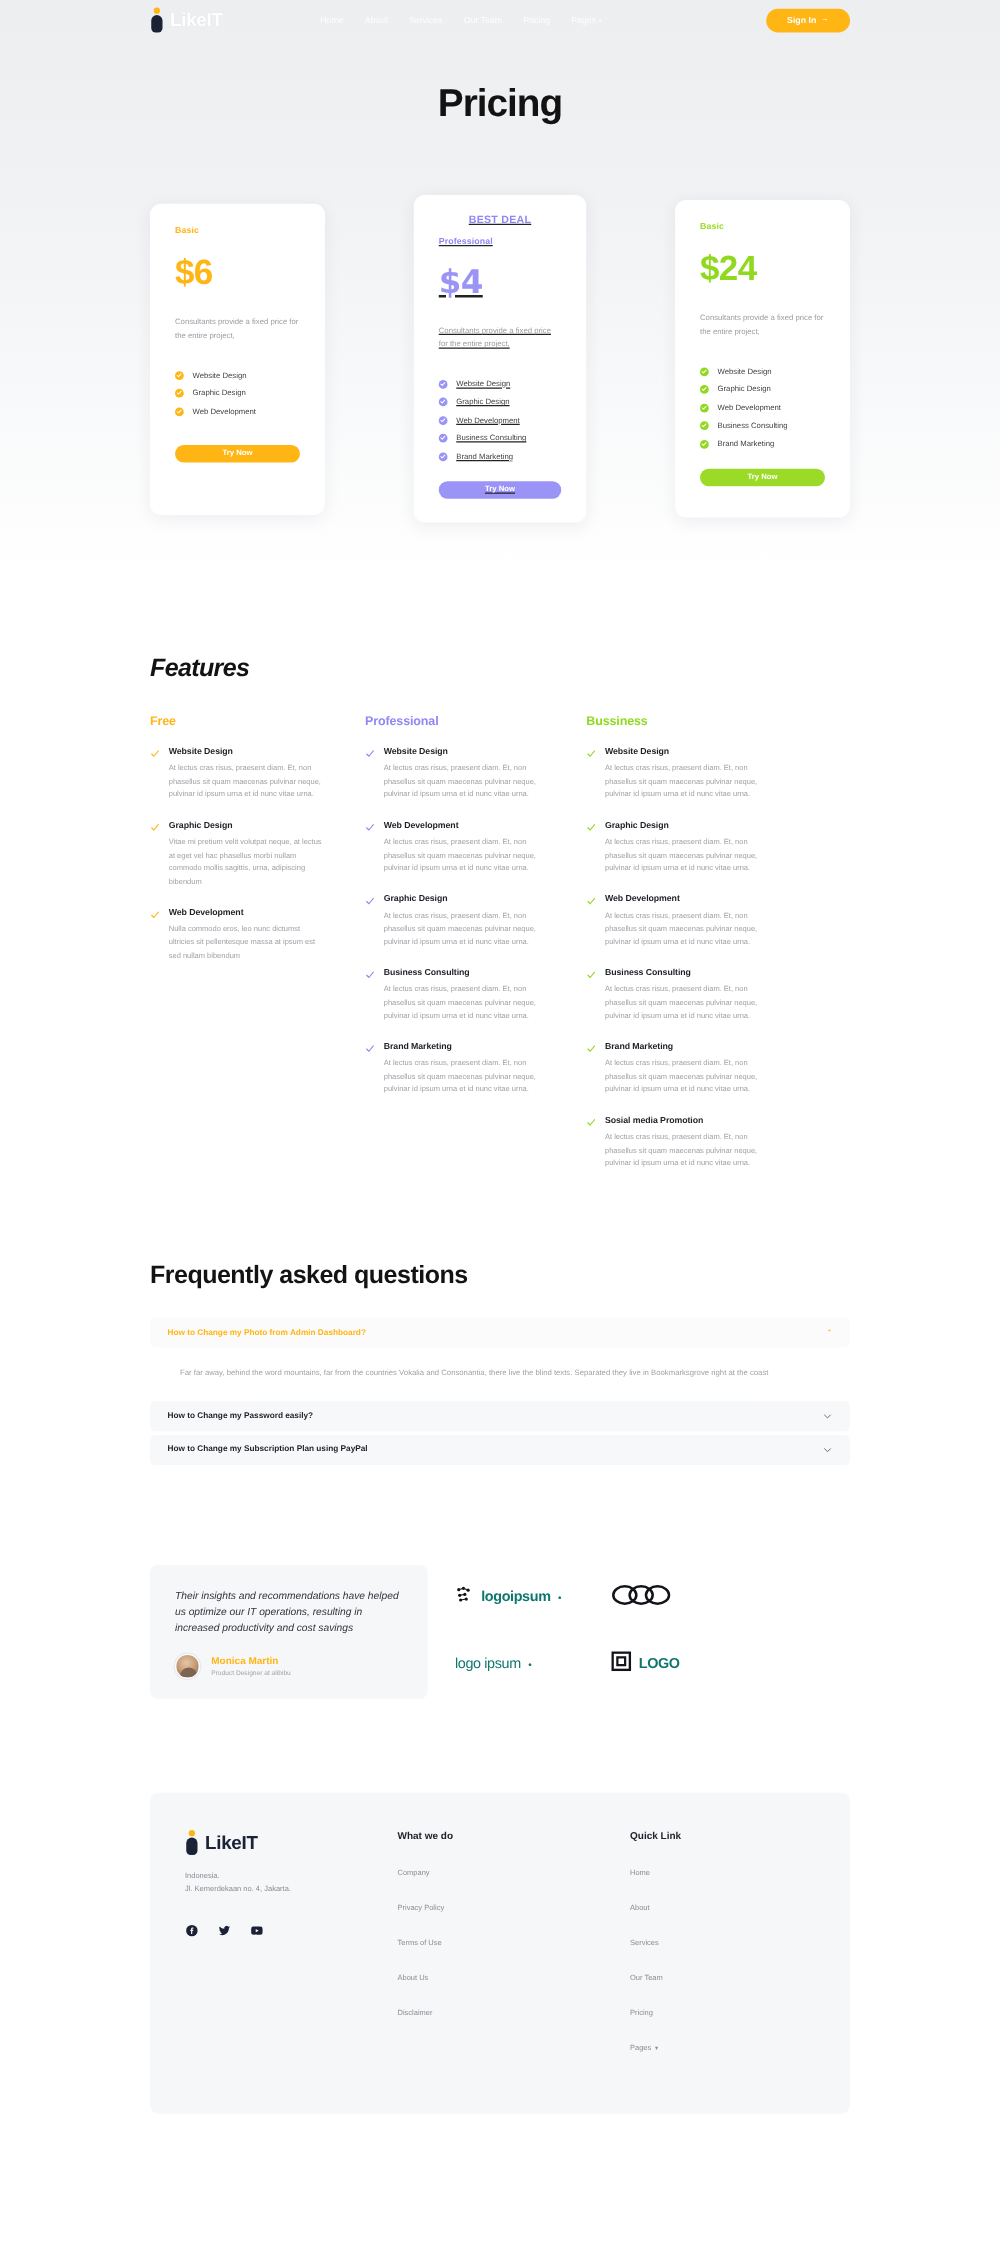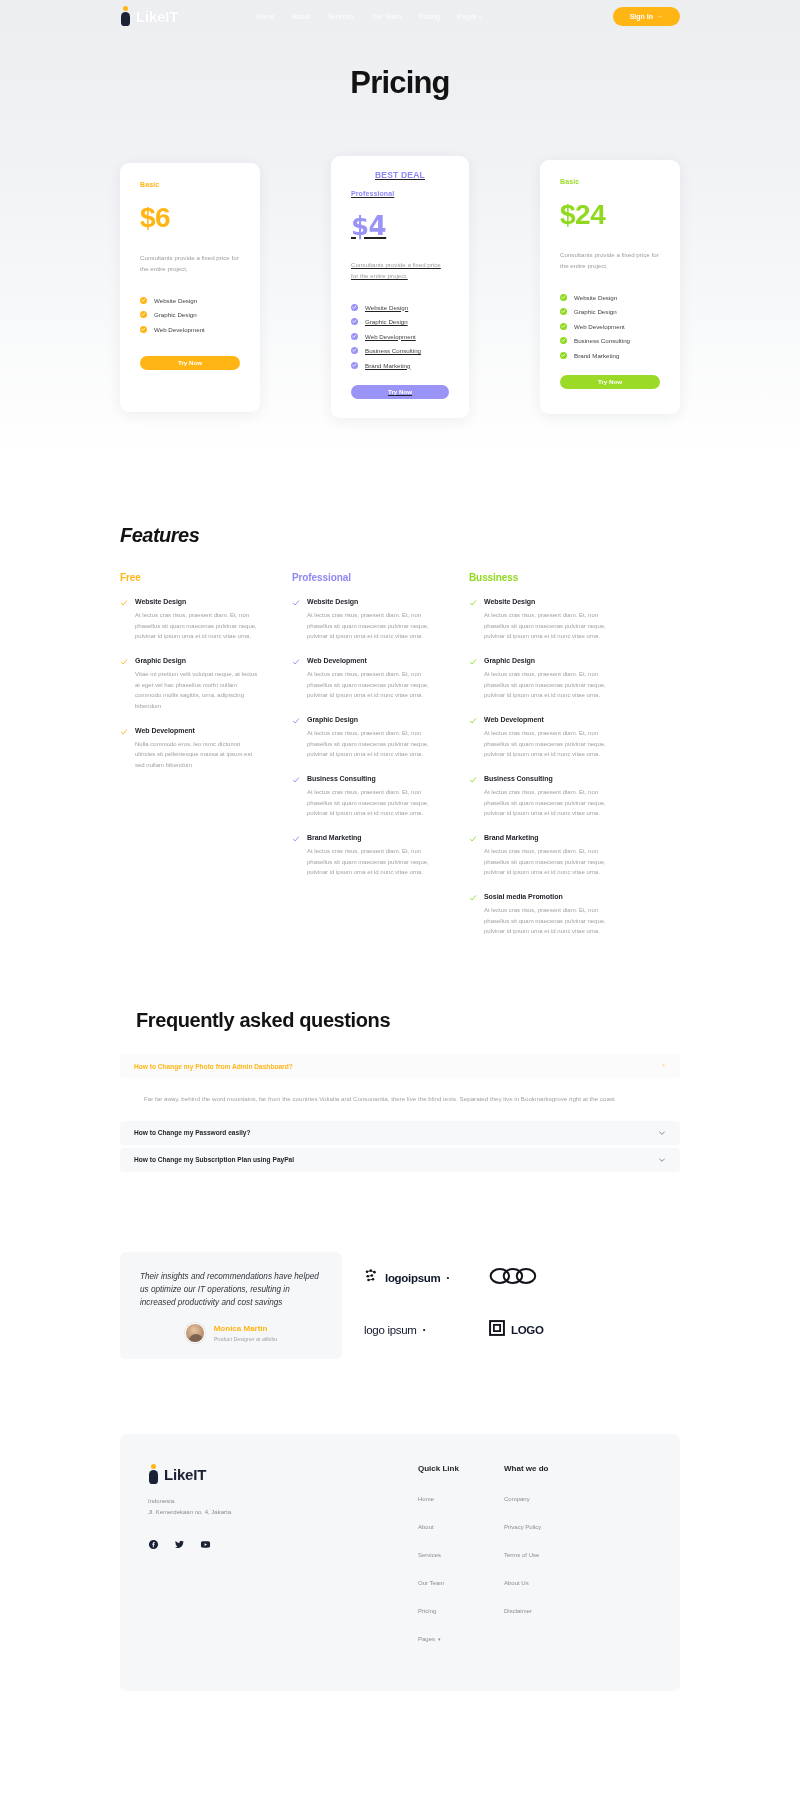--- a/index.html
+++ b/index.html
@@ -189,21 +189,21 @@
   .fitem h4 { font-size: 7px; font-weight: 700; color: #1d2026; letter-spacing: -0.05px; }
   .fitem p {
     font-size: 6px;
     line-height: 1.78;
     color: #a0a2a7;
     margin-top: 5px;
   }
 
   
   .faq { padding: 0 120px; margin-top: 72px; }
-  .faq-title { font-size: 20px; font-weight: 700; letter-spacing: -0.4px; color: #131313; margin-left: 16px; }
+  .faq-title { font-size: 20px; font-weight: 700; letter-spacing: -0.4px; color: #131313; }
   .faq-list { margin-top: 22px; }
   .faq-item {
     background: #f7f8fa;
     border-radius: 4px;
     height: 24px;
     display: flex;
     align-items: center;
     padding: 0 14px;
     margin-bottom: 3px;
   }
@@ -234,21 +234,21 @@
     width: 222px;
     padding: 18px 20px 16px;
   }
   .tquote {
     font-size: 8.2px;
     line-height: 1.62;
     font-style: italic;
     color: #30343b;
     font-family: "Liberation Sans", sans-serif;
   }
-  .tauthor { display: flex; align-items: center; gap: 9px; margin-top: 14px; justify-content: center; }
+  .tauthor { display: flex; align-items: center; gap: 9px; margin-top: 14px; }
   .tavatar {
     width: 20px; height: 20px; border-radius: 50%;
     background: radial-gradient(circle at 45% 35%, #e6c7a8 0%, #c79f79 45%, #8e6b4c 100%);
     border: 1.5px solid #fff;
     box-shadow: 0 0 0 1px #e8e8ea;
     flex: 0 0 auto;
     position: relative;
     overflow: hidden;
   }
   .tavatar::after {
@@ -258,21 +258,21 @@
   }
   .tname { font-size: 8px; font-weight: 700; color: #ffb514; }
   .trole { font-size: 5.3px; color: #a2a4a9; margin-top: 3px; }
 
   .logos {
     display: grid;
     grid-template-columns: 125px 110px;
     row-gap: 30px;
     margin-top: 14px;
   }
-  .logo-cell { display: flex; align-items: center; gap: 6px; color: #0f172a; }
+  .logo-cell { display: flex; align-items: center; gap: 6px; color: #0f766e; }
   .logo-txt { font-size: 11.5px; font-weight: 700; letter-spacing: -0.3px; }
   .logo-txt.light { font-weight: 400; }
   .logo-sup { font-size: 8px; vertical-align: super; }
 
   
   .footer {
     margin: 75px 120px 0;
     background: #f6f7f9;
     border-radius: 7px;
     padding: 30px 28px 36px;
@@ -757,36 +757,36 @@
           </svg>
         </a>
       <a href="#">
           <svg viewBox="0 0 24 24">
             <path d="M21.6 7.2a2.5 2.5 0 0 0-1.8-1.8C18.2 5 12 5 12 5s-6.2 0-7.8.4a2.5 2.5 0 0 0-1.8 1.8A26 26 0 0 0 2 12a26 26 0 0 0 .4 4.8 2.5 2.5 0 0 0 1.8 1.8C5.8 19 12 19 12 19s6.2 0 7.8-.4a2.5 2.5 0 0 0 1.8-1.8A26 26 0 0 0 22 12a26 26 0 0 0-.4-4.8zM10 15V9l5.2 3-5.2 3z"></path>
           </svg>
         </a>
     </div>
   </div>
 
+  <div class="f-col what">
+    <h5>What we do</h5>
+    <ul>
+      <li><a href="#">Company</a></li>
+      <li><a href="#">Privacy Policy</a></li>
+      <li><a href="#">Terms of Use</a></li>
+      <li><a href="#">About Us</a></li>
+      <li><a href="#">Disclaimer</a></li>
+    </ul>
+  </div>
+
   <div class="f-col quick">
     <h5>Quick Link</h5>
     <ul>
       <li><a href="#">Home</a></li>
       <li><a href="#">About</a></li>
       <li><a href="#">Services</a></li>
       <li><a href="#">Our Team</a></li>
       <li><a href="#">Pricing</a></li>
       <li><a href="#"><span>Pages</span><span class="f-caret">▾</span></a></li>
     </ul>
   </div>
 
-  <div class="f-col what">
-    <h5>What we do</h5>
-    <ul>
-      <li><a href="#">Company</a></li>
-      <li><a href="#">Privacy Policy</a></li>
-      <li><a href="#">Terms of Use</a></li>
-      <li><a href="#">About Us</a></li>
-      <li><a href="#">Disclaimer</a></li>
-    </ul>
-  </div>
-
 </footer>
 
 </body></html>

